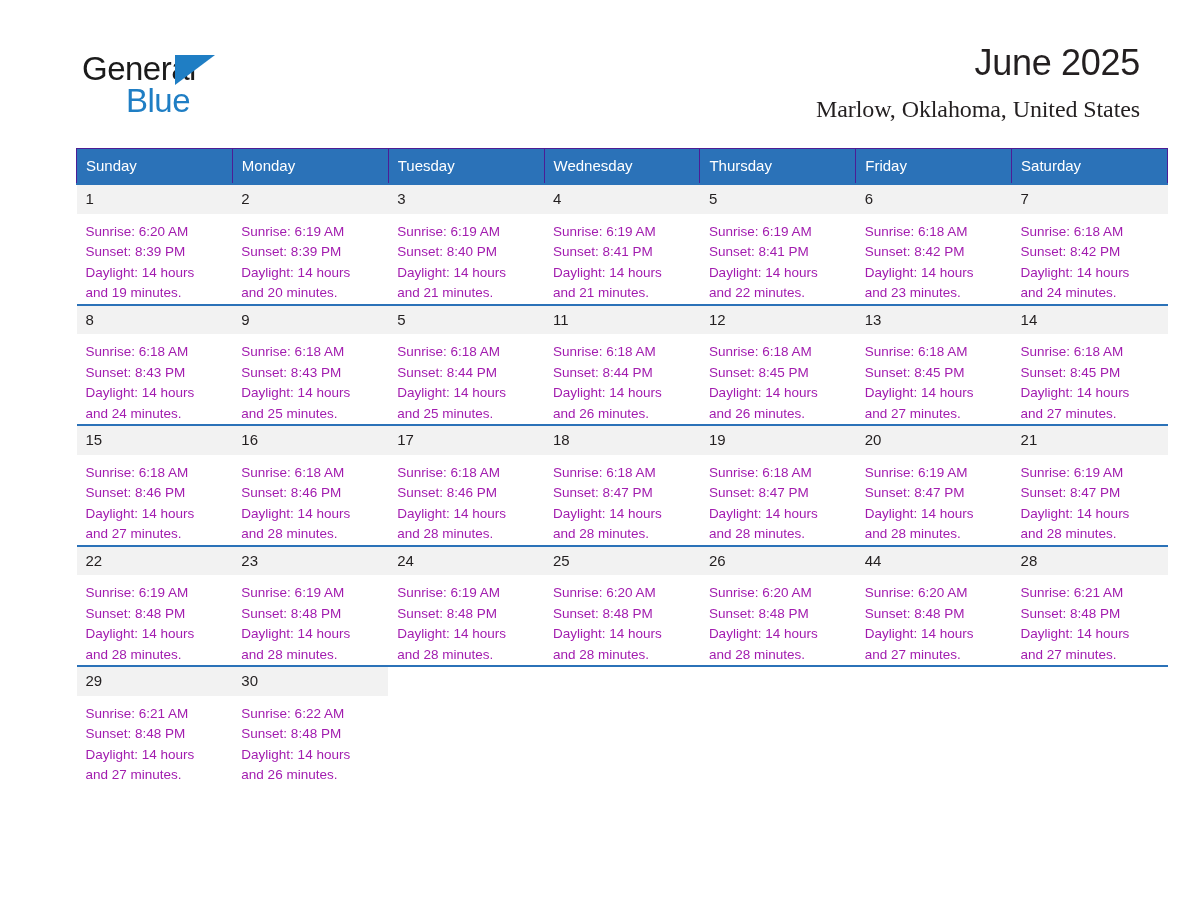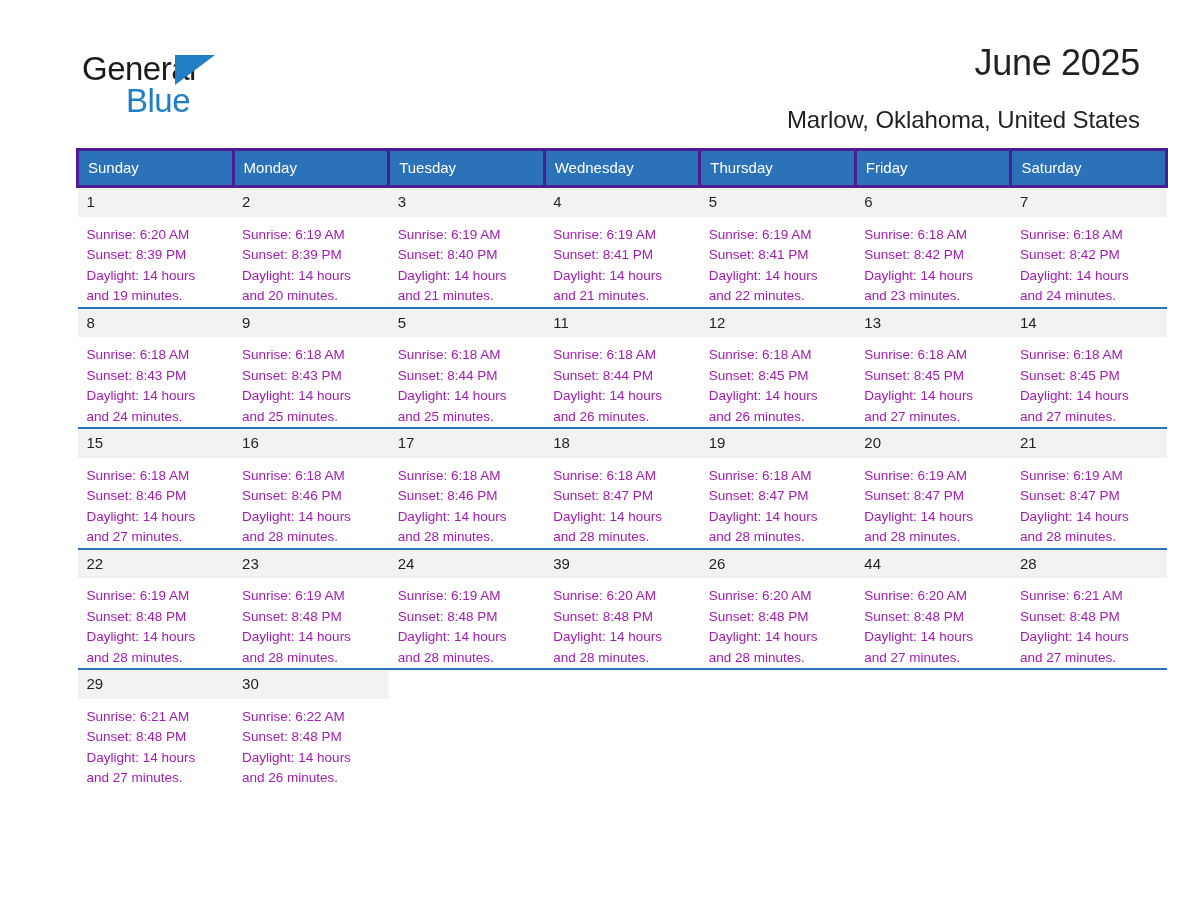--- a/index.html
+++ b/index.html
@@ -67,38 +67,39 @@
   .month-title {
     font-size: 36px;
     color: #231f20;
     letter-spacing: -0.3px;
     margin: 0;
     font-weight: normal;
   }
   .location {
     font-size: 24px;
     color: #231f20;
-    margin-top: 22px;
+    margin-top: 12px;
     letter-spacing: -0.1px;
+    font-family: Liberation Serif, serif;
   }
   
   table.calendar {
     border-collapse: collapse;
     width: 1092px;
     margin-top: 22px;
     table-layout: fixed;
   }
   table.calendar th {
     background: #2b72b8;
     color: #ffffff;
     font-size: 15px;
     font-weight: normal;
     text-align: left;
     padding: 8px 0 9px 9px;
-    border: 3px solid #4c1d95;
+    border: 1px solid #4c1d95;
   }
   table.calendar td {
     vertical-align: top;
     border-top: 2px solid #2b72b8;
     padding: 0;
     height: 118px;
     width: 156px;
   }
   td.empty {
     border-top: none;
@@ -367,21 +368,21 @@
           <td>
             <div class="daynum">24</div>
             <div class="cellinner">
               <div>Sunrise: 6:19 AM</div>
               <div>Sunset: 8:48 PM</div>
               <div>Daylight: 14 hours</div>
               <div>and 28 minutes.</div>
             </div>
           </td>
           <td>
-            <div class="daynum">39</div>
+            <div class="daynum">25</div>
             <div class="cellinner">
               <div>Sunrise: 6:20 AM</div>
               <div>Sunset: 8:48 PM</div>
               <div>Daylight: 14 hours</div>
               <div>and 28 minutes.</div>
             </div>
           </td>
           <td>
             <div class="daynum">26</div>
             <div class="cellinner">

